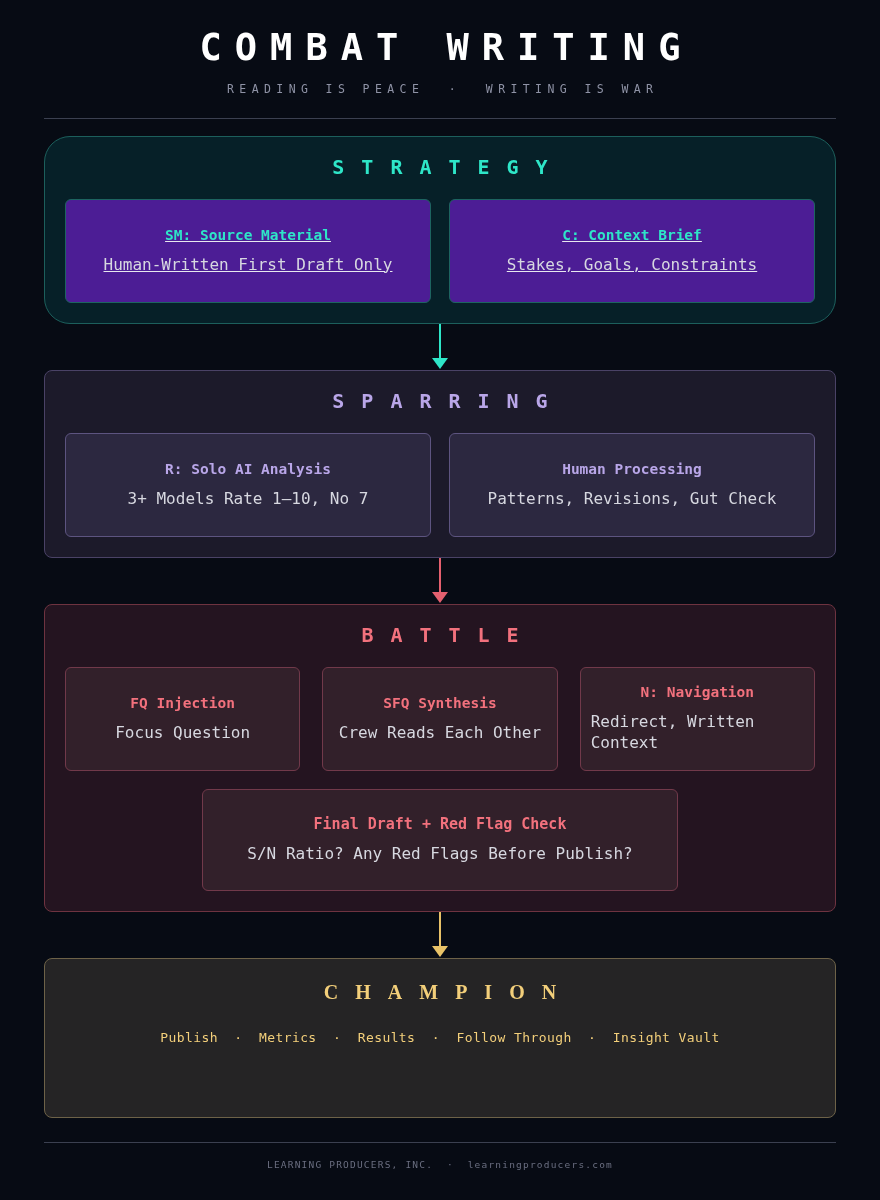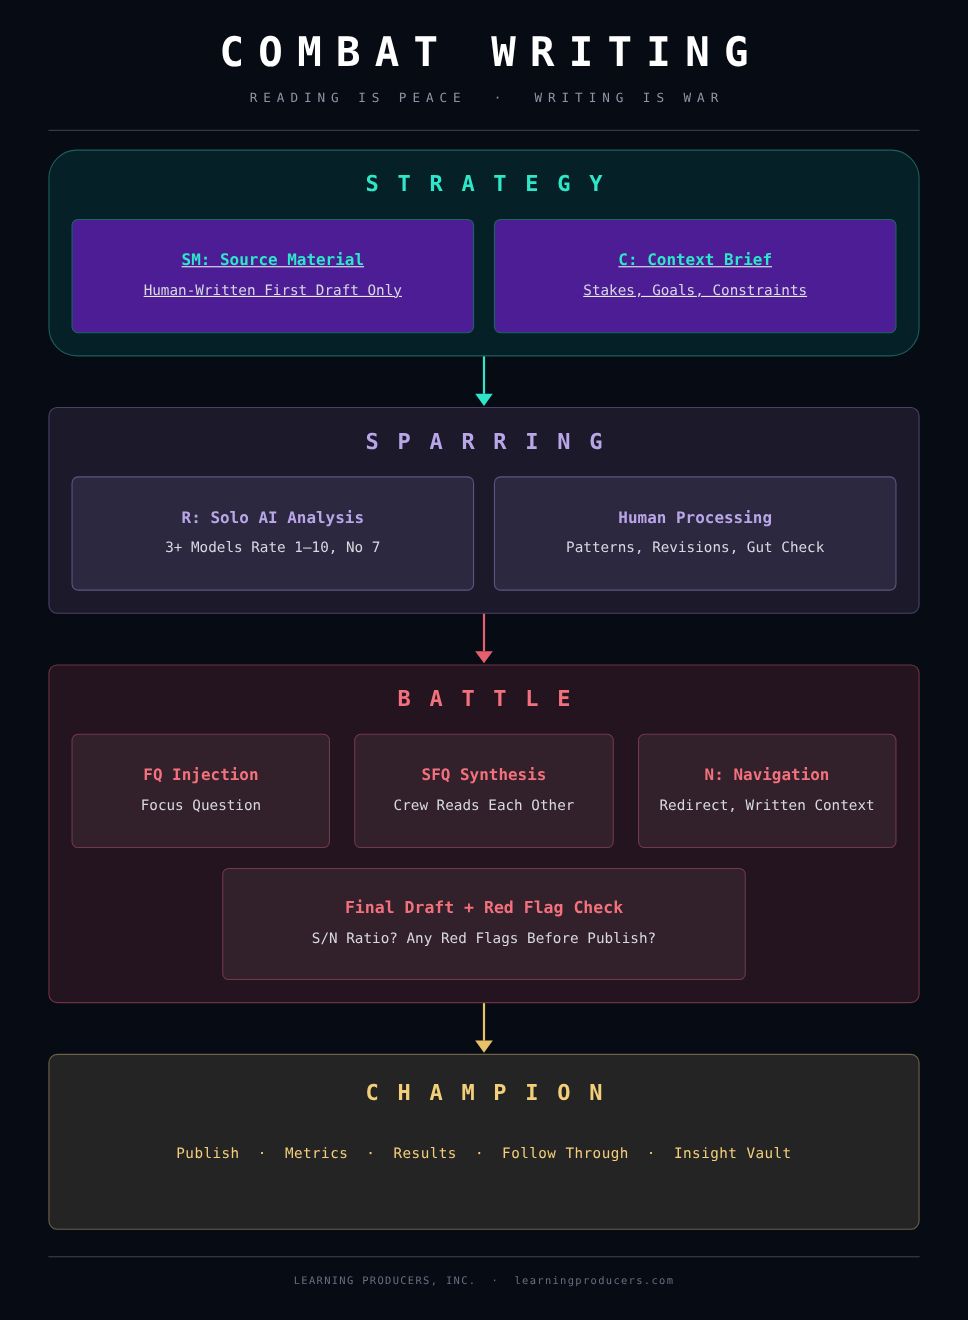--- a/index.html
+++ b/index.html
@@ -84,21 +84,21 @@
     padding: 12px 10px;
   }
   .card-title {
     font-size: 14.5px;
     font-weight: bold;
     text-align: center;
     line-height: 1.3;
   }
   .card-sub {
     margin-top: 10px;
-    font-size: 13px;
+    font-size: 16px;
     color: #d7d8e0;
     text-align: left;
     line-height: 1.3;
   }
 
   
   #strategy-panel {
     margin-top: 17px;
     background: #062028;
     border-color: #1c5f5c;
@@ -159,21 +159,22 @@
   
   #champion-panel {
     background: #252425;
     border-color: #6d6248;
     padding-top: 22px;
     padding-bottom: 28px;
     min-height: 160px;
   }
   #champion-panel .panel-title {
     color: #f3cf7a;
-    margin-bottom: 37px;
+    margin-bottom: 26px;
+    font-family: Liberation Serif, serif;
   }
   .champion-items {
     text-align: center;
     font-size: 13px;
     color: #f3cf7a;
     letter-spacing: 0.4px;
     white-space: pre;
   }
 
   

